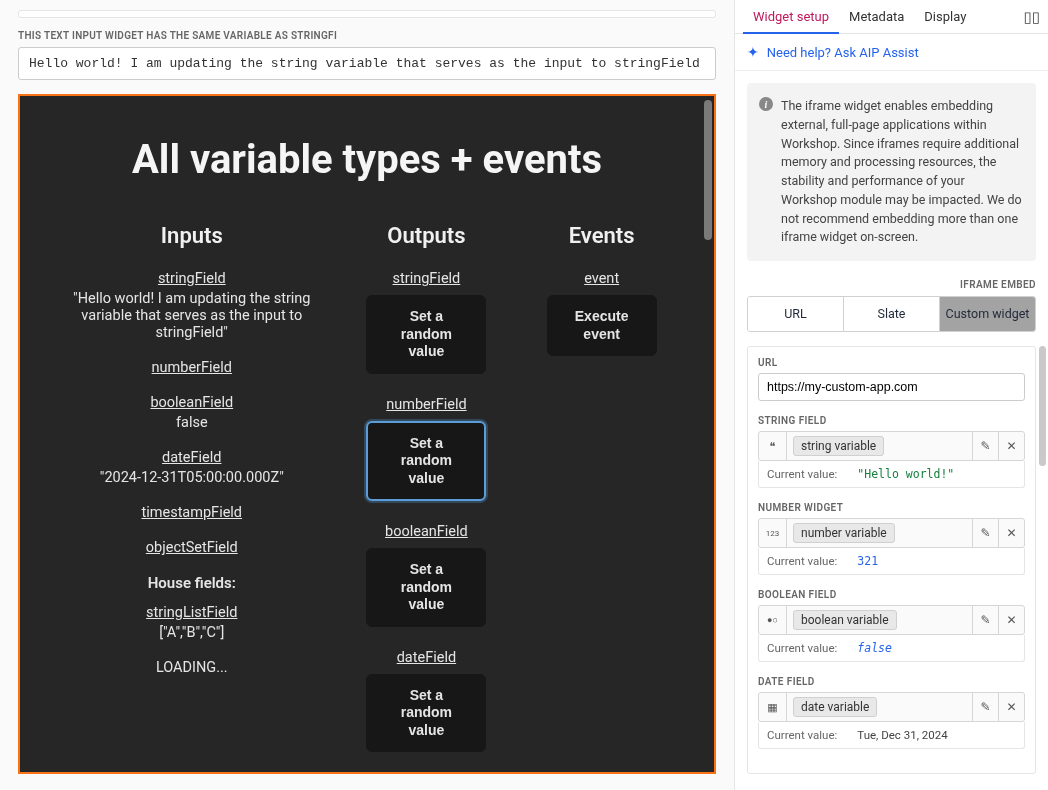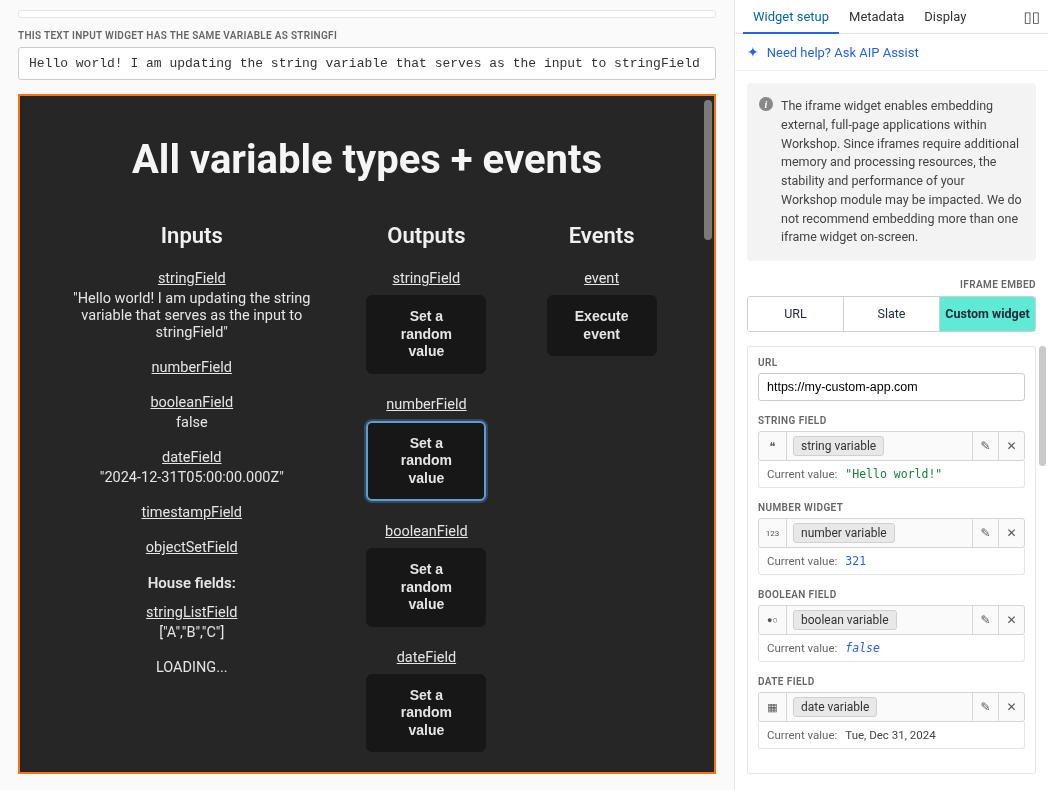--- a/index.html
+++ b/index.html
@@ -142,21 +142,21 @@
       padding: 0 8px;
       height: 34px;
     }
     .tab {
       padding: 8px 10px;
       font-size: 13px;
       color: #333;
       cursor: pointer;
     }
     .tab-active {
-      color: #0369a1;
+      color: #be185d;
       border-bottom: 2px solid #2563eb;
       margin-bottom: -1px;
     }
     .book-icon {
       margin-left: auto;
       font-size: 15px;
       color: #444;
     }
     .aip-row {
       display: flex;
@@ -222,21 +222,21 @@
       flex: 1;
       text-align: center;
       padding: 10px 4px;
       font-size: 12.5px;
       border-right: 1px solid #d0d0d0;
       cursor: pointer;
       background: #fff;
       line-height: 1.15;
     }
     .embed-tab:last-child { border-right: none; }
-    .embed-tab-active { background: #5eead4; font-weight: bold; }
+    .embed-tab-active { background: #a3a3a3; }
     .config-inner {
       border: 1px solid #e5e5e5;
       border-radius: 3px;
       padding: 10px;
       position: relative;
     }
     .config-scroll {
       position: absolute;
       right: -10px;
       top: 0;
@@ -303,21 +303,21 @@
     .curr-row {
       border: 1px solid #e5e5e5;
       border-top: none;
       border-radius: 0 0 3px 3px;
       padding: 6px 8px;
       font-size: 11.5px;
       color: #666;
       margin-top: -6px;
       margin-bottom: 14px;
       display: flex;
-      gap: 8px;
+      gap: 20px;
     }
     .curr-green { color: #15803d; font-family: Menlo, monospace; }
     .curr-blue { color: #2563eb; font-family: Menlo, monospace; }
     .curr-ital { color: #2563eb; font-style: italic; font-family: Menlo, monospace; }
     .curr-date { color: #444; }
   </style>
 </head>
 <body>
 
 <div class="left-pane">

